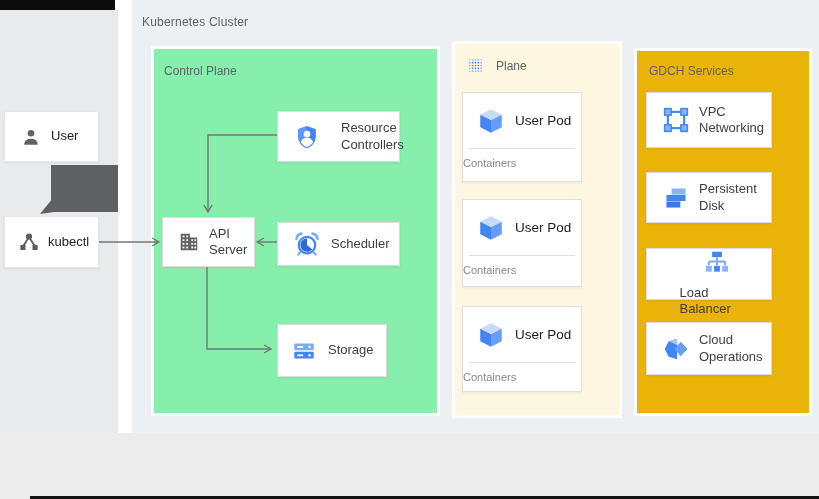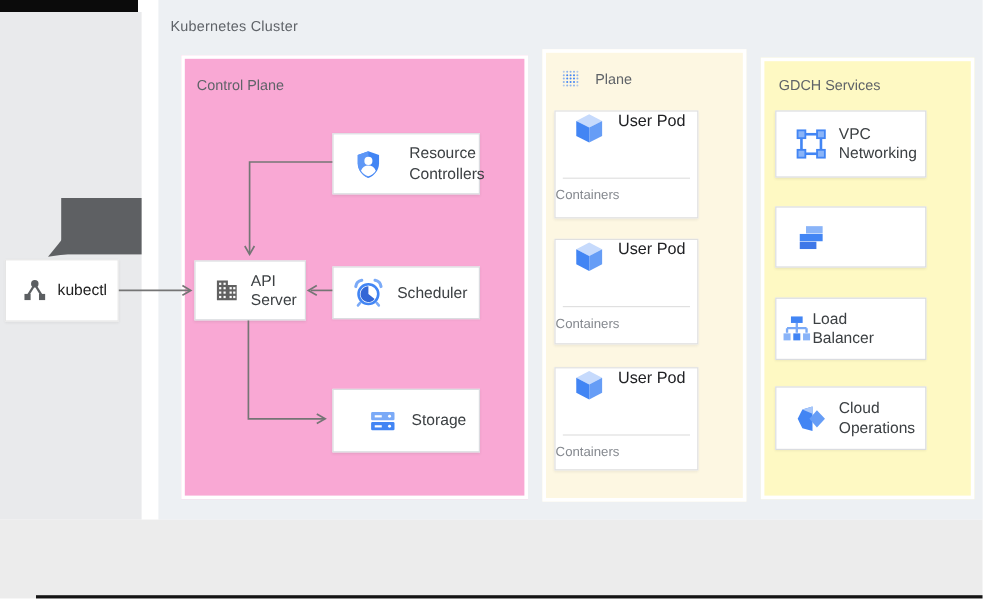--- a/index.html
+++ b/index.html
@@ -9,33 +9,33 @@
   }
   .abs{position:absolute;}
   .left-strip{left:0;top:10px;width:118px;height:423px;background:#e9eaec;}
   .bottom-strip{left:0;top:433px;width:819px;height:66px;background:#ececec;}
   .black-top{left:0;top:0;width:115px;height:10px;background:#0b0b0b;}
   .black-bottom{left:30px;top:496px;width:789px;height:3px;background:#141414;}
   .cluster{left:132px;top:0;width:701px;height:433px;background:#edf0f3;}
   .cluster-label{left:10px;top:15px;font-size:12px;color:#5f6368;letter-spacing:.2px;}
   .panel{box-sizing:border-box;border:3px solid #ffffff;}
   .panel-label{font-size:12px;color:#5f6368;}
-  .cp-panel{left:19px;top:46px;width:289px;height:370px;background:#f9a8d4;}
+  .cp-panel{left:19px;top:46px;width:289px;height:370px;background:#86efac;}
   .nodes-panel{left:320px;top:41px;width:170px;height:377px;background:#fdf7e2;}
-  .gdch-panel{left:502px;top:48px;width:178px;height:368px;background:#fef9c3;}
+  .gdch-panel{left:502px;top:48px;width:178px;height:368px;background:#eab308;}
   .ibox{
     box-sizing:border-box;background:#fff;border:1px solid #dadce0;
     box-shadow:0 1px 2px rgba(60,64,67,.10);
     display:flex;align-items:center;
   }
   .ibox .lbl{font-size:13px;color:#3c4043;line-height:1.25;}
   .soft{border:1px solid #e6e6e6;box-shadow:0 1px 2px rgba(60,64,67,.08);}
   .pod{box-sizing:border-box;background:#fff;border:1px solid #e0e0e0;
        box-shadow:0 1px 2px rgba(60,64,67,.08);display:flex;flex-direction:column;}
-  .pod-top{height:55px;display:flex;align-items:flex-start;padding-left:15px;gap:11px;}
+  .pod-top{height:55px;display:flex;align-items:center;padding-left:15px;gap:11px;}
   .pod-title{font-size:13.5px;color:#202124;}
   .pod-divider{border-top:1px solid #e0e0e0;margin:0 6px;}
   .pod-sub{text-align:left;margin-top:8px;font-size:11px;color:#85898f;}
   .nodes-head{display:flex;align-items:center;gap:12px;}
   svg{display:block;}
   .overlay{left:0;top:0;pointer-events:none;}
 </style>
 </head>
 <body>
 
@@ -87,20 +87,29 @@
     </div>
 
     <div class="abs panel gdch-panel">
       <div class="abs panel-label" style="left:12px;top:13px;">GDCH Services</div>
     </div>
   </div>
   <div class="abs bottom-strip"></div>
   <div class="abs black-top"></div>
   <div class="abs black-bottom"></div>
 
+  <div class="abs ibox soft" style="left:4px;top:111px;width:95px;height:51px;padding-left:16px;gap:10px;">
+    <span>
+      <svg width="20" height="20" viewBox="0 0 24 24">
+        <circle cx="12" cy="7.5" r="4" fill="#616161"></circle>
+        <path d="M4 20.5c0-4.2 4-6.3 8-6.3s8 2.1 8 6.3v.8H4z" fill="#616161"></path>
+      </svg>
+    </span>
+    <span class="lbl" style="color:#212121;">User</span>
+  </div>
 
   <div class="abs ibox soft" style="left:4px;top:216px;width:95px;height:52px;padding-left:13px;gap:8px;">
     <span>
       <svg width="22" height="22" viewBox="0 0 24 24">
         <g stroke="#5b5e61" stroke-width="2">
           <line x1="12" y1="6.5" x2="5.5" y2="17"></line>
           <line x1="12" y1="6.5" x2="18.5" y2="17"></line>
         </g>
         <circle cx="12" cy="6" r="3.4" fill="#5b5e61"></circle>
         <rect x="2.6" y="15.2" width="5.6" height="5.6" fill="#5b5e61"></rect>
@@ -153,21 +162,21 @@
           <rect x="14.5" y="13" width="2" height="2"></rect>
             <rect x="17.8" y="13" width="2" height="2"></rect>
           <rect x="14.5" y="17" width="2" height="2"></rect>
             <rect x="17.8" y="17" width="2" height="2"></rect>
         </g>
       </svg>
     </span>
     <span class="lbl" style="width:46px;">API Server</span>
   </div>
 
-  <div class="abs ibox" style="left:277px;top:324px;width:123px;height:53px;padding-left:28px;gap:11px;">
+  <div class="abs ibox" style="left:277px;top:324px;width:110px;height:53px;padding-left:13px;gap:11px;">
     <span>
       <svg width="26" height="26" viewBox="0 0 24 24">
         <rect x="3" y="5" width="18" height="6.3" rx="1" fill="#7baaf7"></rect>
         <rect x="3" y="12.7" width="18" height="6.3" rx="1" fill="#4285f4"></rect>
         <rect x="5.8" y="7.4" width="5.4" height="1.7" fill="#fff"></rect>
         <circle cx="17.2" cy="8.2" r="1.15" fill="#fff"></circle>
         <rect x="5.8" y="15.1" width="5.4" height="1.7" fill="#fff"></rect>
         <circle cx="17.2" cy="15.9" r="1.15" fill="#fff"></circle>
       </svg>
     </span>
@@ -235,23 +244,24 @@
   </div>
 
   <div class="abs ibox" style="left:646px;top:172px;width:126px;height:51px;padding-left:16px;gap:10px;">
     <span>
       <svg width="26" height="26" viewBox="0 0 24 24">
         <rect x="8" y="3.2" width="12.8" height="5.6" fill="#8ab4f8"></rect>
         <rect x="3.2" y="9.2" width="17.6" height="5.6" fill="#4285f4"></rect>
         <rect x="3.2" y="15.2" width="12.8" height="5.6" fill="#3e77e8"></rect>
       </svg>
     </span>
-  </div>
-
-  <div class="abs ibox" style="left:646px;top:248px;width:126px;height:52px;padding-left:4px;gap:0;">
+    <span class="lbl" style="width:74px;">Persistent Disk</span>
+  </div>
+
+  <div class="abs ibox" style="left:646px;top:248px;width:126px;height:52px;padding-left:15px;gap:10px;flex-direction:column;">
     <span>
       <svg width="26" height="26" viewBox="0 0 24 24">
         <rect x="7.5" y="2.5" width="9" height="5" fill="#4285f4"></rect>
         <path d="M12 7.5v4M4.5 11.5h15M4.5 11.5v3.5M12 11.5v3.5M19.5 11.5v3.5" stroke="#7baaf7" stroke-width="1.8" fill="none"></path>
         <rect x="1.8" y="15.5" width="5.4" height="5.4" fill="#8ab4f8"></rect>
         <rect x="9.3" y="15.5" width="5.4" height="5.4" fill="#4285f4"></rect>
         <rect x="16.8" y="15.5" width="5.4" height="5.4" fill="#8ab4f8"></rect>
       </svg>
     </span>
     <span class="lbl" style="width:74px;">Load Balancer</span>

